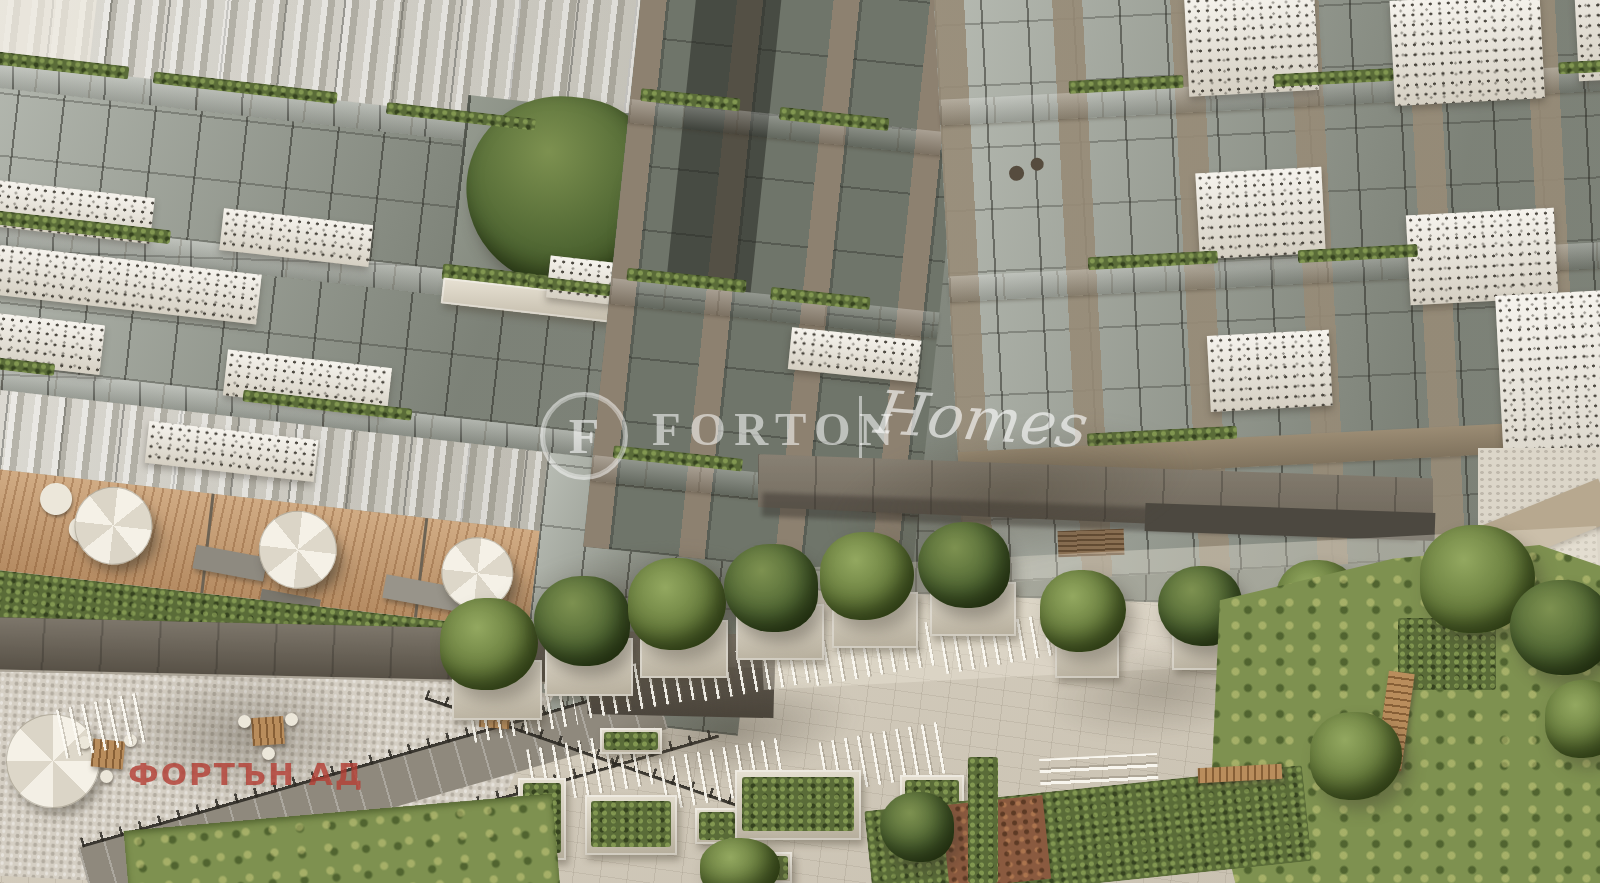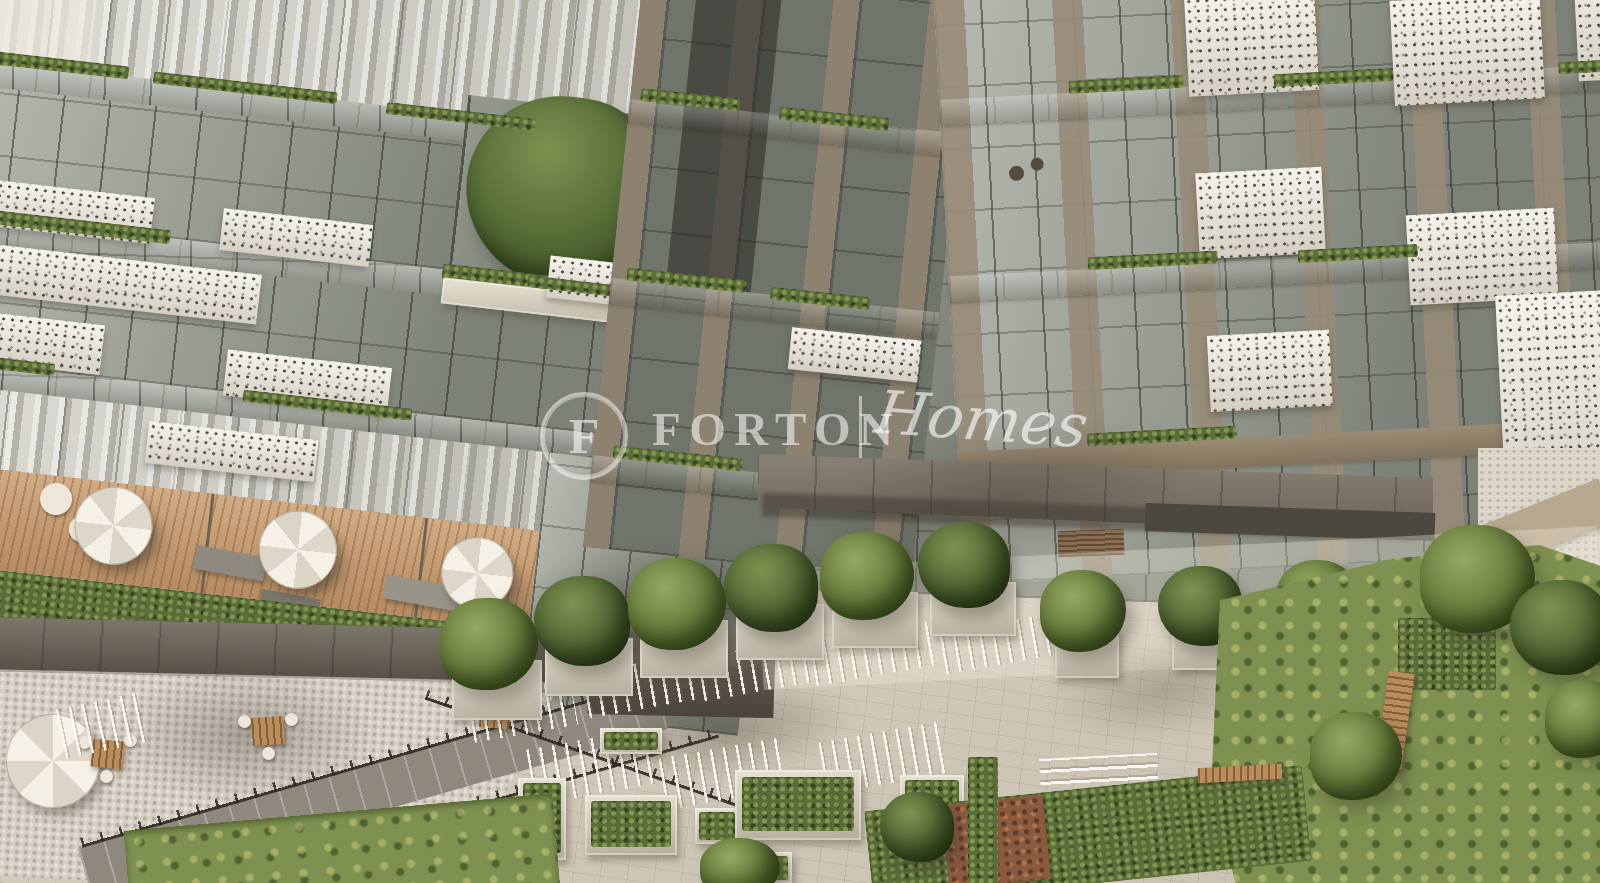--- a/index.html
+++ b/index.html
@@ -311,14 +311,15 @@
 
   <div class="abs" id="watermark" style="left:540px;top:388px;width:530px;height:90px;z-index:20;">
     <div class="abs" style="left:0;top:4px;width:82px;height:82px;border:3px solid rgba(255,255,255,.5);border-radius:50%;box-shadow:inset 0 0 0 2px rgba(255,255,255,.4);display:flex;align-items:center;justify-content:center;">
       <span id="wm-letter">F</span>
     </div>
     <div class="abs" id="wm-brand" style="left:112px;top:14px;">FORTON</div>
     <div class="abs" style="left:319px;top:8px;width:3px;height:62px;background:rgba(255,255,255,.5);"></div>
     <div class="abs" id="wm-homes" style="left:336px;top:-4px;transform:rotate(4deg) skewX(-6deg);">Homes</div>
   </div>
 
+  <div class="abs" id="stamp" style="left:128px;top:756px;z-index:20;">ФОРТЪН АД</div>
 
 </div>
 
 </body></html>

